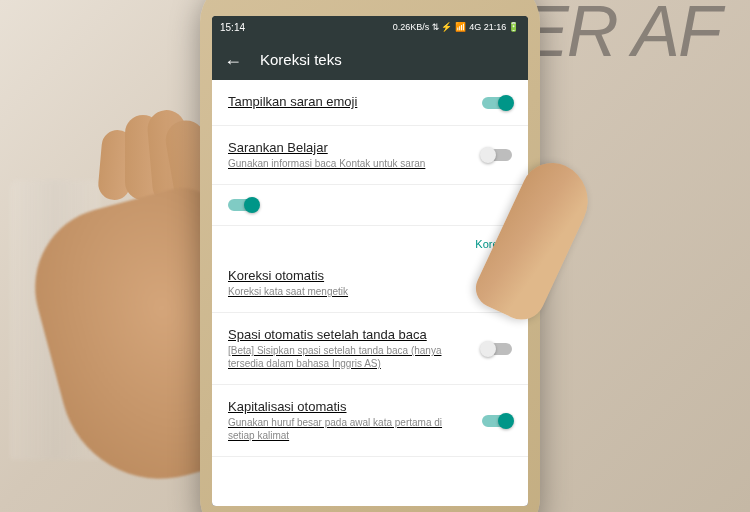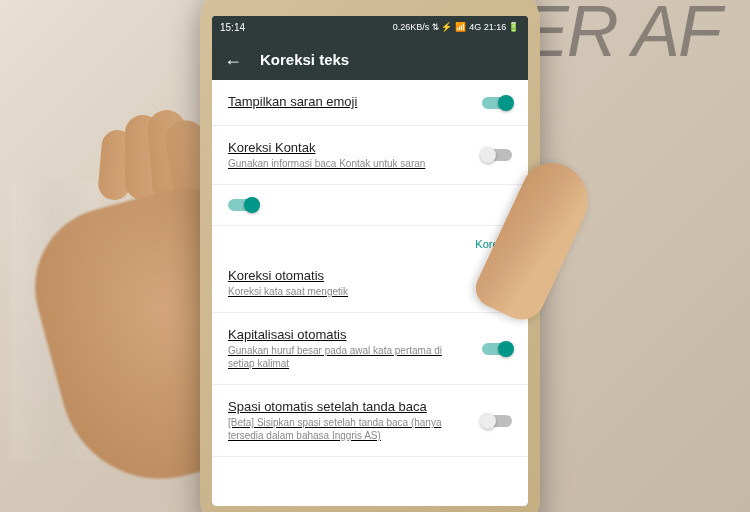--- a/index.html
+++ b/index.html
@@ -97,21 +97,21 @@
     align-items: center;
     padding: 0 12px;
     gap: 18px;
   }
   .back-arrow {
     font-size: 18px;
     cursor: pointer;
   }
   .header-title {
     font-size: 15px;
-    font-weight: 700;
+    font-weight: 400;
   }
   
   
   .settings-list {
     background: #fff;
     height: calc(100% - 64px);
     overflow-y: auto;
   }
   .setting-row {
     display: flex;
@@ -250,21 +250,21 @@
           <div class="setting-text">
             <div class="setting-title">Tampilkan saran emoji</div>
           </div>
           <div class="toggle on">
               <div class="toggle-thumb"></div>
             </div>
         </div>
 
         <div class="setting-row">
           <div class="setting-text">
-            <div class="setting-title">Koreksi Kontak</div>
+            <div class="setting-title">Sarankan Belajar</div>
             <div class="setting-desc">Gunakan informasi baca Kontak untuk saran</div>
           </div>
           <div class="toggle off">
               <div class="toggle-thumb"></div>
             </div>
         </div>
 
         <div class="setting-row">
           <div class="toggle on">
               <div class="toggle-thumb"></div>
@@ -278,34 +278,34 @@
             <div class="setting-title">Koreksi otomatis</div>
             <div class="setting-desc">Koreksi kata saat mengetik</div>
           </div>
           <div class="toggle on">
               <div class="toggle-thumb"></div>
             </div>
         </div>
 
         <div class="setting-row">
           <div class="setting-text">
+            <div class="setting-title">Spasi otomatis setelah tanda baca</div>
+            <div class="setting-desc">[Beta] Sisipkan spasi setelah tanda baca (hanya tersedia dalam bahasa Inggris AS)</div>
+          </div>
+          <div class="toggle off">
+              <div class="toggle-thumb"></div>
+            </div>
+        </div>
+
+        <div class="setting-row">
+          <div class="setting-text">
             <div class="setting-title">Kapitalisasi otomatis</div>
             <div class="setting-desc">Gunakan huruf besar pada awal kata pertama di setiap kalimat</div>
           </div>
           <div class="toggle on">
-              <div class="toggle-thumb"></div>
-            </div>
-        </div>
-
-        <div class="setting-row">
-          <div class="setting-text">
-            <div class="setting-title">Spasi otomatis setelah tanda baca</div>
-            <div class="setting-desc">[Beta] Sisipkan spasi setelah tanda baca (hanya tersedia dalam bahasa Inggris AS)</div>
-          </div>
-          <div class="toggle off">
               <div class="toggle-thumb"></div>
             </div>
         </div>
 
       </div>
 
     </div>
 
   </div>
 

